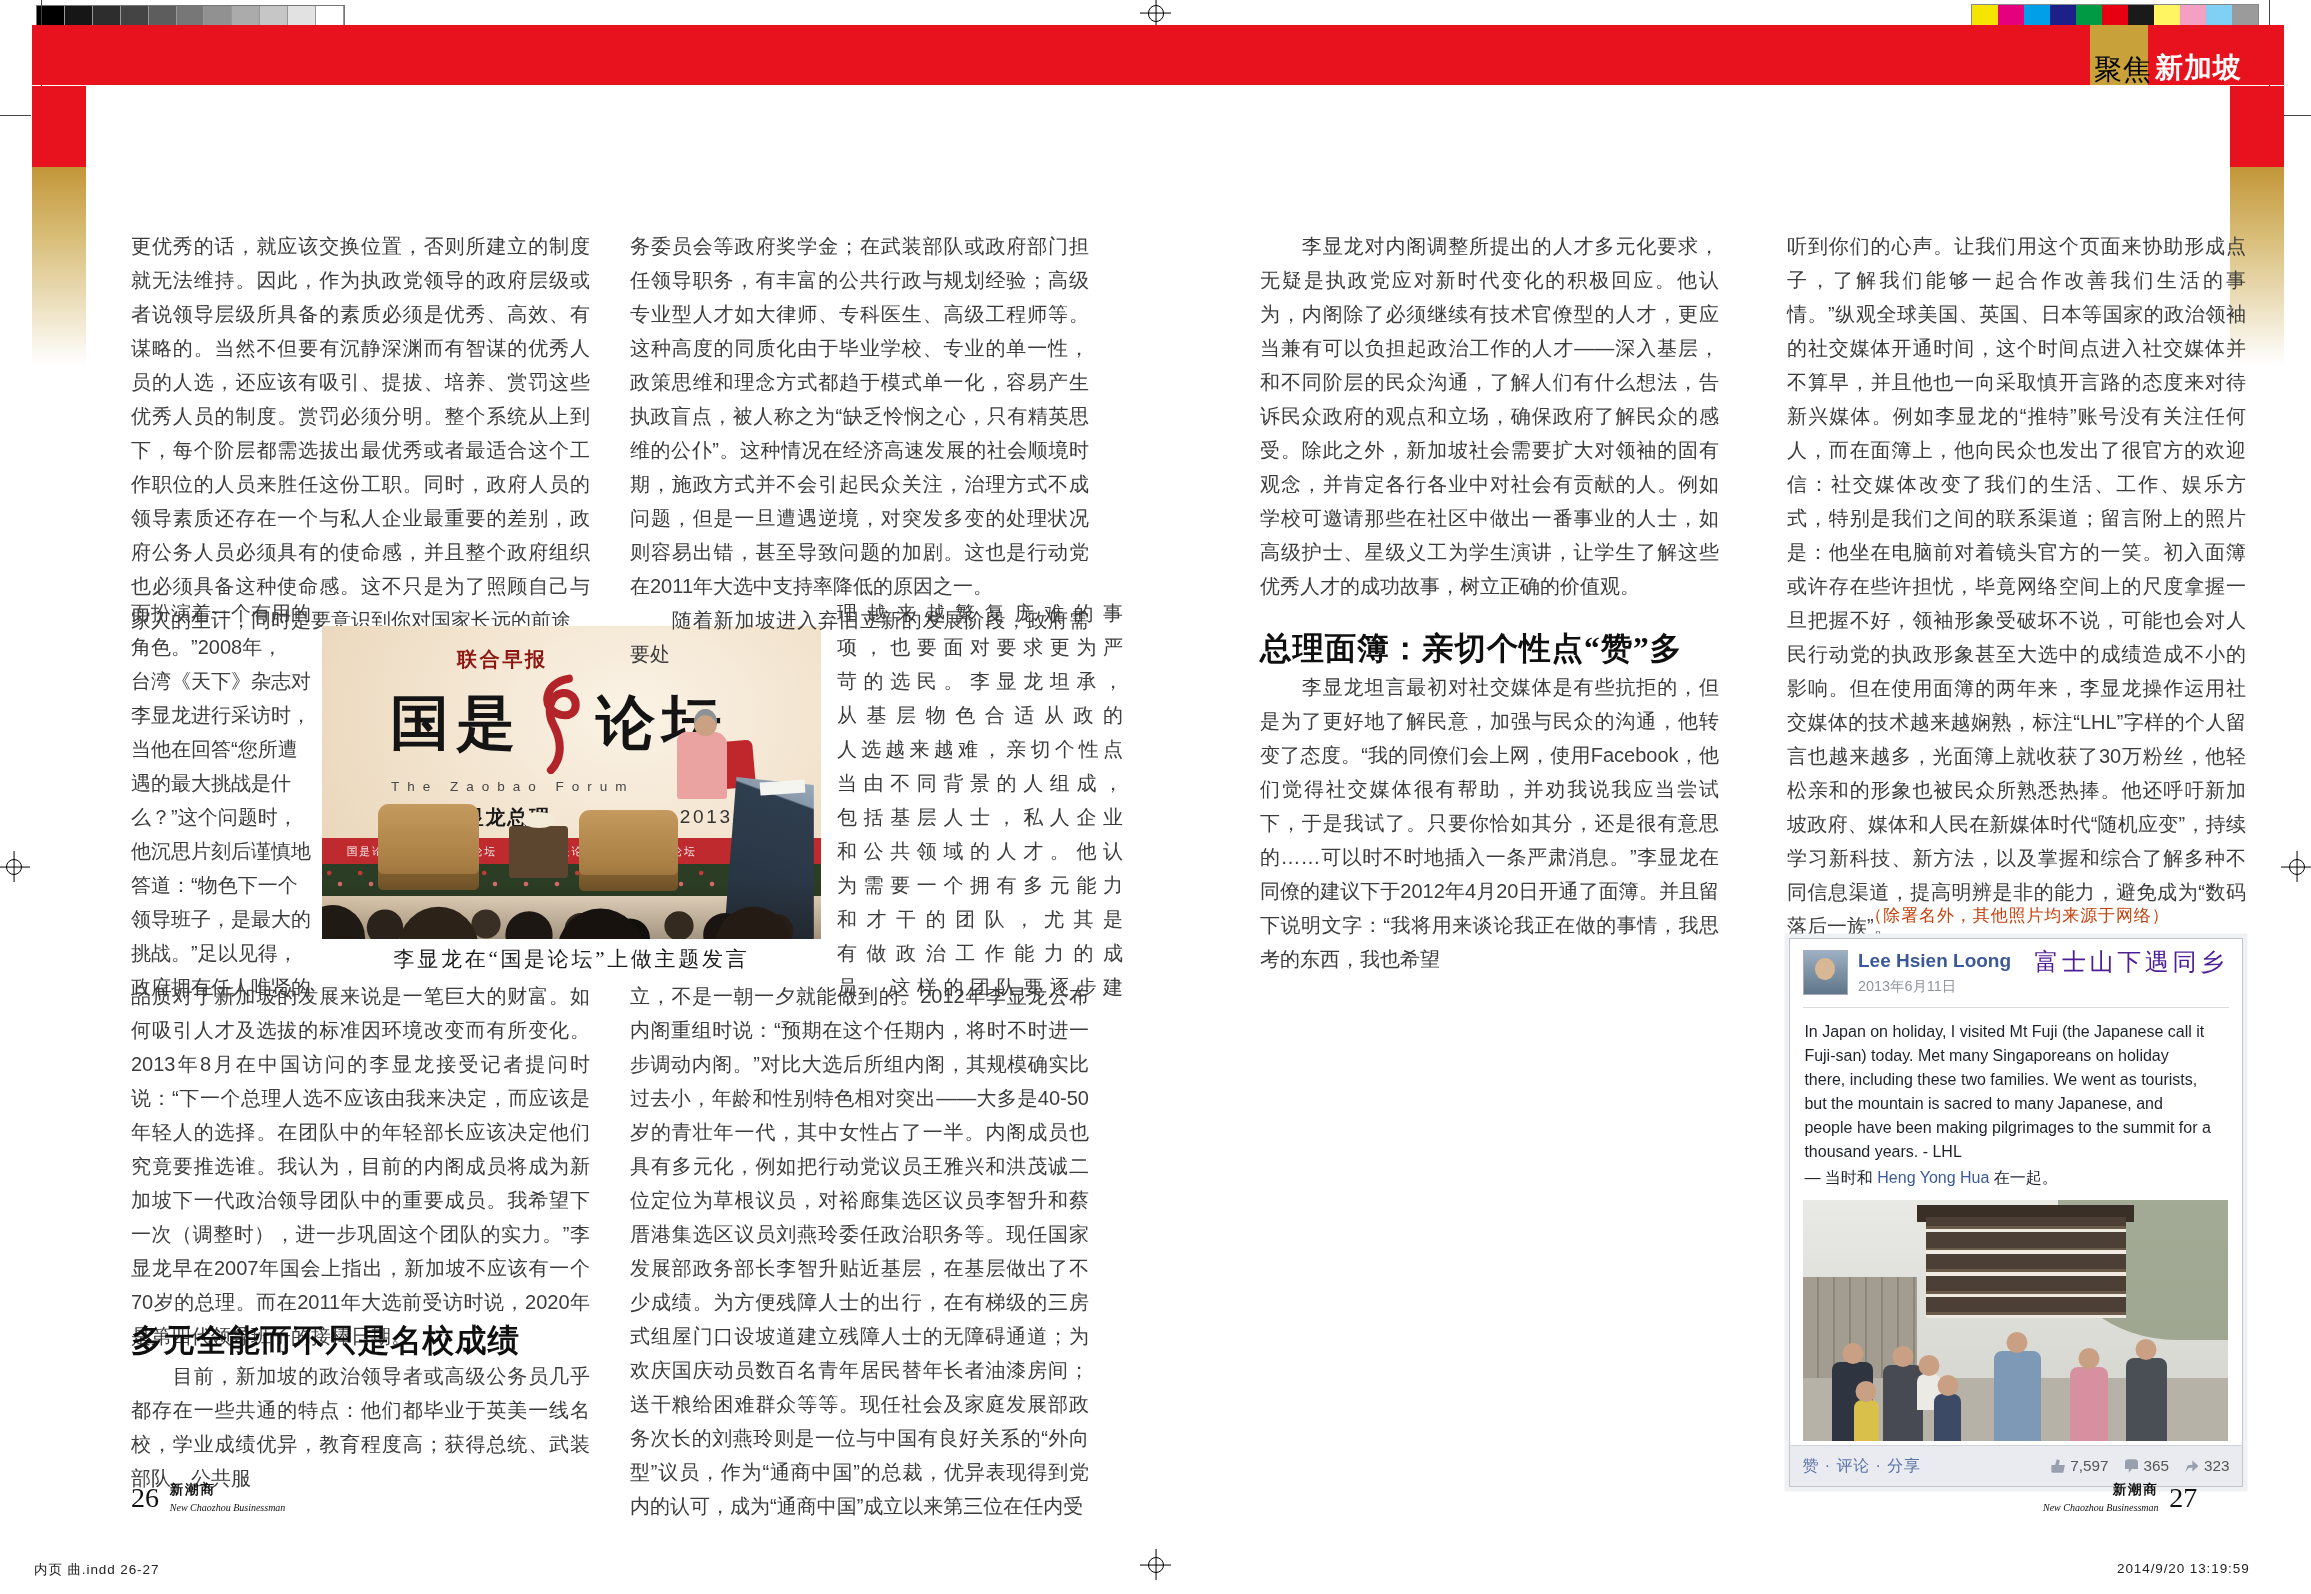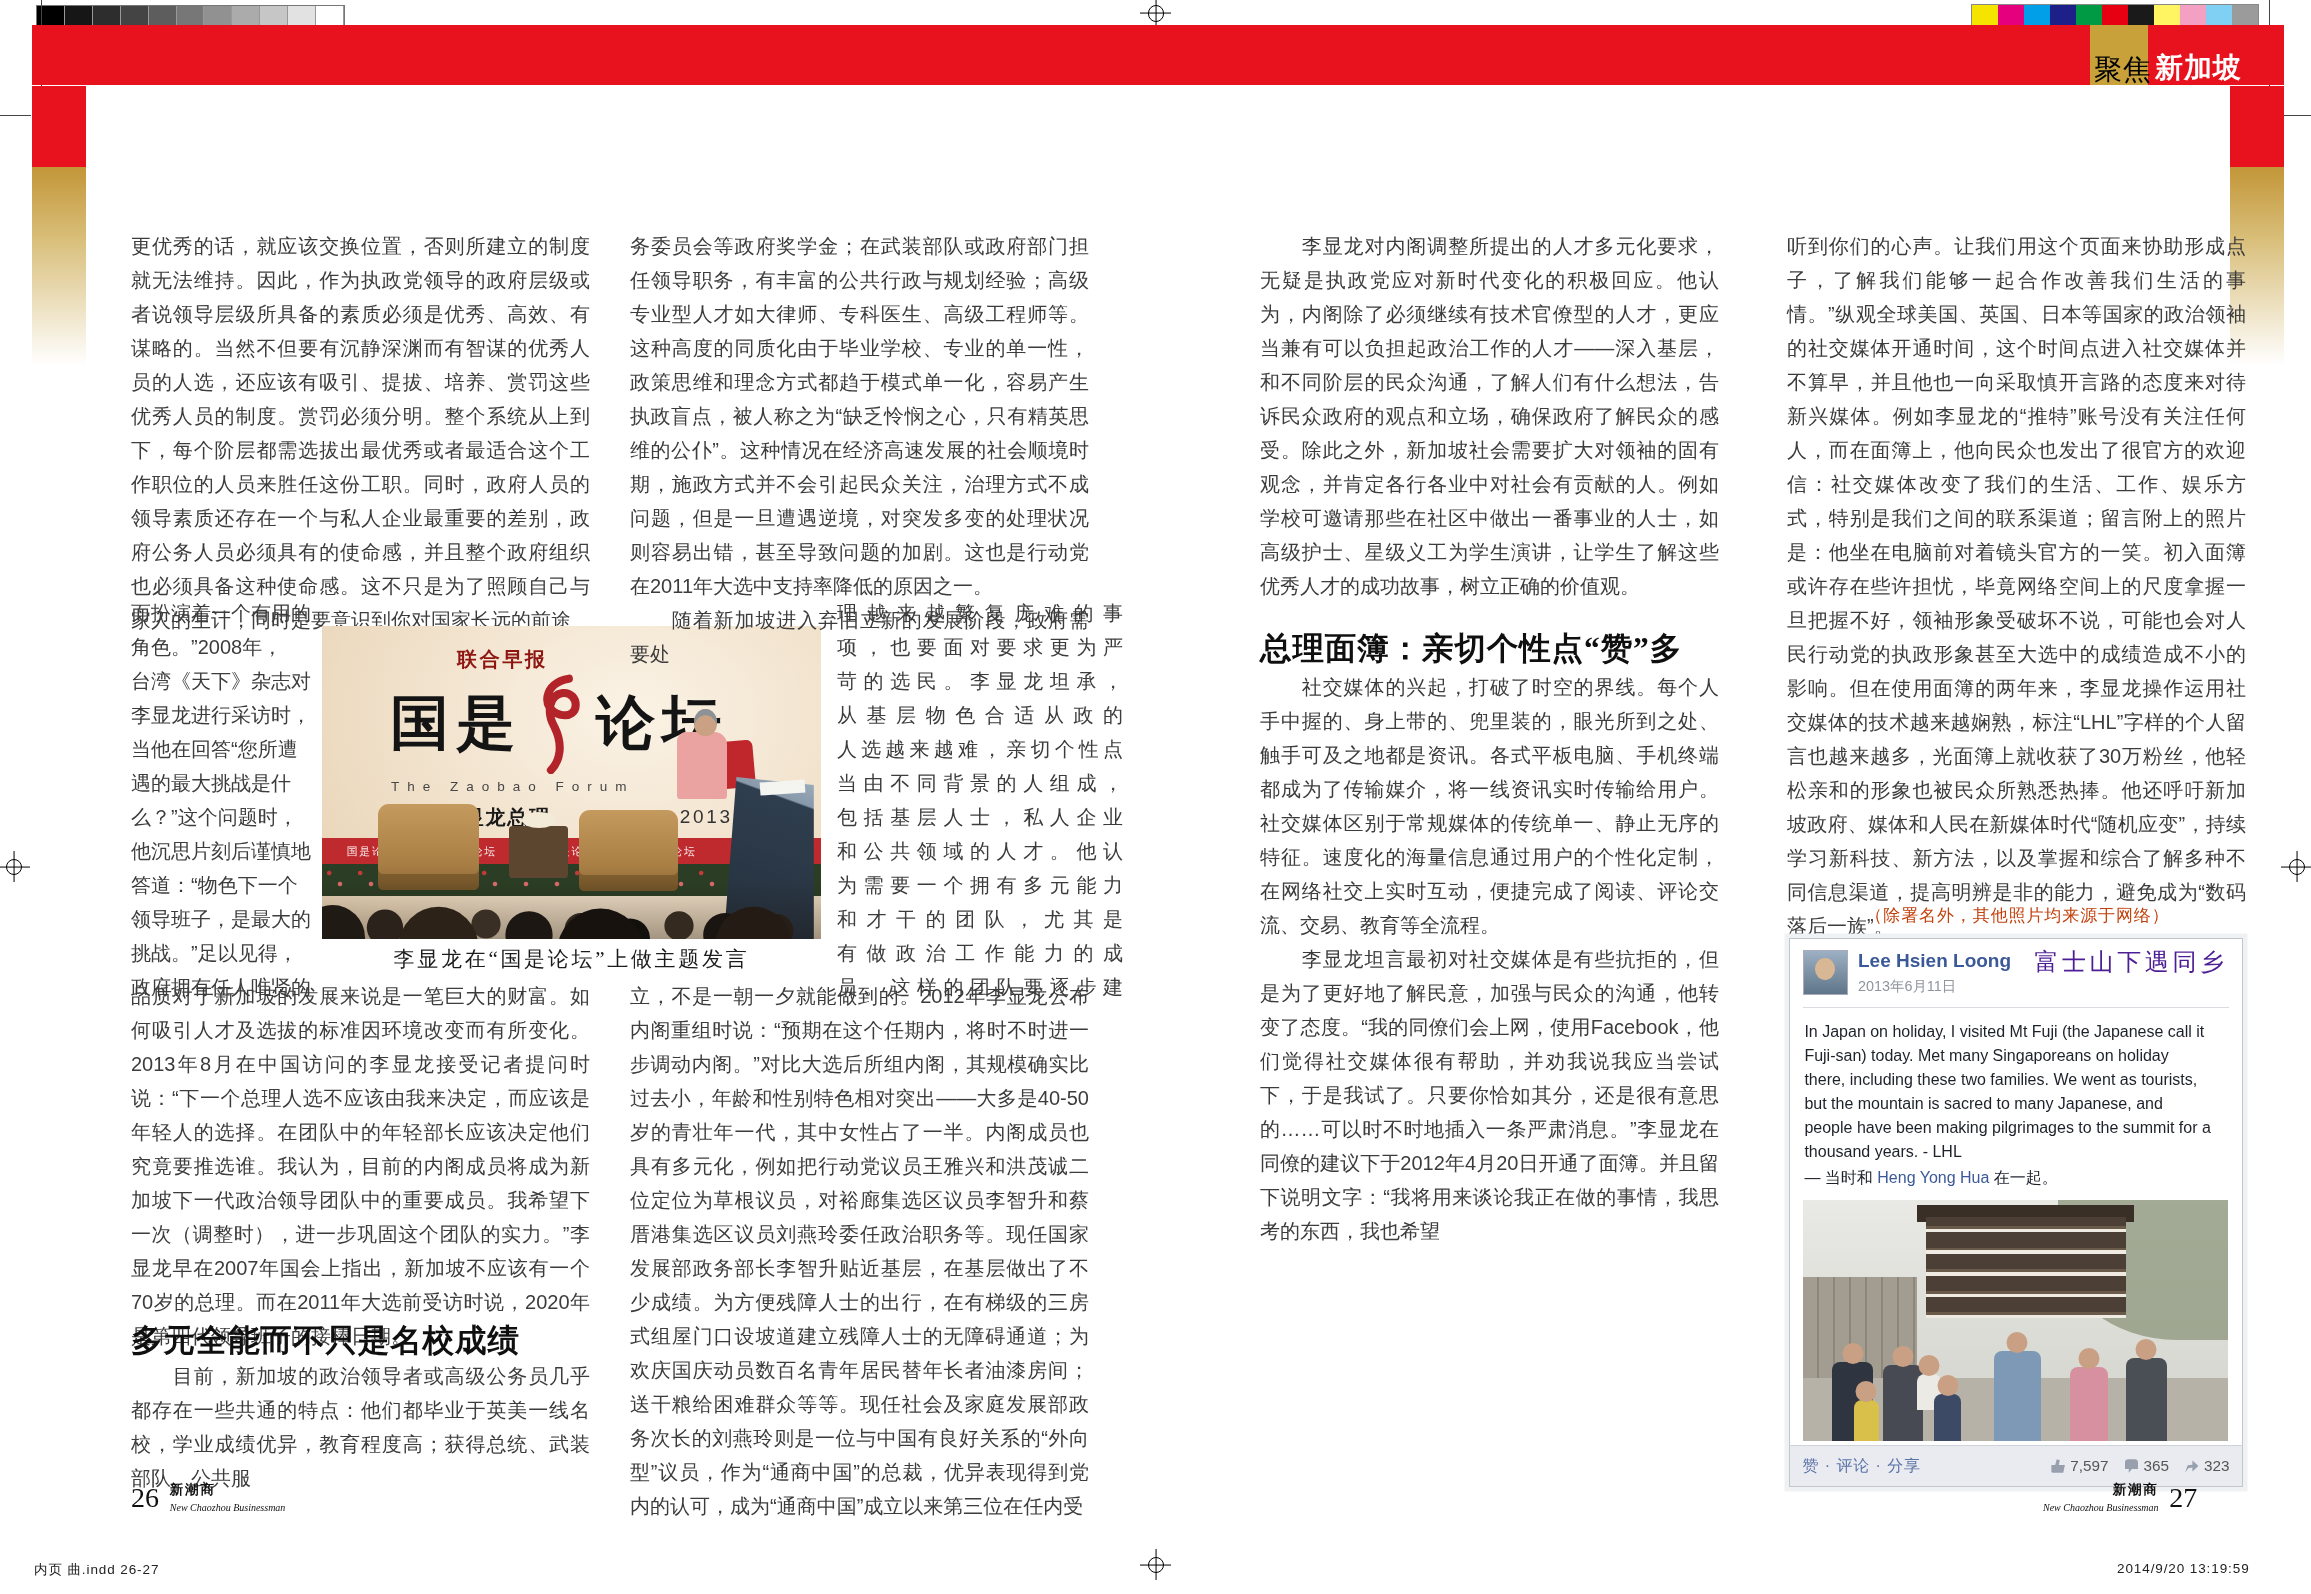--- a/index.html
+++ b/index.html
@@ -242,21 +242,20 @@
 
 <div class="abs col" style="left:630px;top:979px">立，不是一朝一夕就能做到的。2012年李显龙公布内阁重组时说：“预期在这个任期内，将时不时进一步调动内阁。”对比大选后所组内阁，其规模确实比过去小，年龄和性别特色相对突出——大多是40-50岁的青壮年一代，其中女性占了一半。内阁成员也具有多元化，例如把行动党议员王雅兴和洪茂诚二位定位为草根议员，对裕廊集选区议员李智升和蔡厝港集选区议员刘燕玲委任政治职务等。现任国家发展部政务部长李智升贴近基层，在基层做出了不少成绩。为方便残障人士的出行，在有梯级的三房式组屋门口设坡道建立残障人士的无障碍通道；为欢庆国庆动员数百名青年居民替年长者油漆房间；送干粮给困难群众等等。现任社会及家庭发展部政务次长的刘燕玲则是一位与中国有良好关系的“外向型”议员，作为“通商中国”的总裁，优异表现得到党内的认可，成为“通商中国”成立以来第三位在任内受</div>
 
 <div class="abs col" style="left:1260px;top:229px">
     <div class="para">　　李显龙对内阁调整所提出的人才多元化要求，无疑是执政党应对新时代变化的积极回应。他认为，内阁除了必须继续有技术官僚型的人才，更应当兼有可以负担起政治工作的人才——深入基层，和不同阶层的民众沟通，了解人们有什么想法，告诉民众政府的观点和立场，确保政府了解民众的感受。除此之外，新加坡社会需要扩大对领袖的固有观念，并肯定各行各业中对社会有贡献的人。例如学校可邀请那些在社区中做出一番事业的人士，如高级护士、星级义工为学生演讲，让学生了解这些优秀人才的成功故事，树立正确的价值观。</div>
   </div>
 
 <div class="abs headline" style="left:1260px;top:628px">总理面簿：亲切个性点“赞”多</div>
 
 <div class="abs col" style="left:1260px;top:670px">
-    <div class="para">　　社交媒体的兴起，打破了时空的界线。每个人手中握的、身上带的、兜里装的，眼光所到之处、触手可及之地都是资讯。各式平板电脑、手机终端都成为了传输媒介，将一线资讯实时传输给用户。社交媒体区别于常规媒体的传统单一、静止无序的特征。速度化的海量信息通过用户的个性化定制，在网络社交上实时互动，便捷完成了阅读、评论交流、交易、教育等全流程。</div>
     <div class="para">　　李显龙坦言最初对社交媒体是有些抗拒的，但是为了更好地了解民意，加强与民众的沟通，他转变了态度。“我的同僚们会上网，使用Facebook，他们觉得社交媒体很有帮助，并劝我说我应当尝试下，于是我试了。只要你恰如其分，还是很有意思的……可以时不时地插入一条严肃消息。”李显龙在同僚的建议下于2012年4月20日开通了面簿。并且留下说明文字：“我将用来谈论我正在做的事情，我思考的东西，我也希望</div>
   </div>
 
 <div class="abs col" style="left:1787px;top:229px">听到你们的心声。让我们用这个页面来协助形成点子，了解我们能够一起合作改善我们生活的事情。”纵观全球美国、英国、日本等国家的政治领袖的社交媒体开通时间，这个时间点进入社交媒体并不算早，并且他也一向采取慎开言路的态度来对待新兴媒体。例如李显龙的“推特”账号没有关注任何人，而在面簿上，他向民众也发出了很官方的欢迎信：社交媒体改变了我们的生活、工作、娱乐方式，特别是我们之间的联系渠道；留言附上的照片是：他坐在电脑前对着镜头官方的一笑。初入面簿或许存在些许担忧，毕竟网络空间上的尺度拿握一旦把握不好，领袖形象受破坏不说，可能也会对人民行动党的执政形象甚至大选中的成绩造成不小的影响。但在使用面簿的两年来，李显龙操作运用社交媒体的技术越来越娴熟，标注“LHL”字样的个人留言也越来越多，光面簿上就收获了30万粉丝，他轻松亲和的形象也被民众所熟悉热捧。他还呼吁新加坡政府、媒体和人民在新媒体时代“随机应变”，持续学习新科技、新方法，以及掌握和综合了解多种不同信息渠道，提高明辨是非的能力，避免成为“数码落后一族”。</div>
 
 <div class="abs credit" style="left:1787px;top:904px;width:461px">（除署名外，其他照片均来源于网络）</div>
 
 <div class="abs fb">
   <div class="fb-header">
     <div class="abs fb-avatar"></div>

